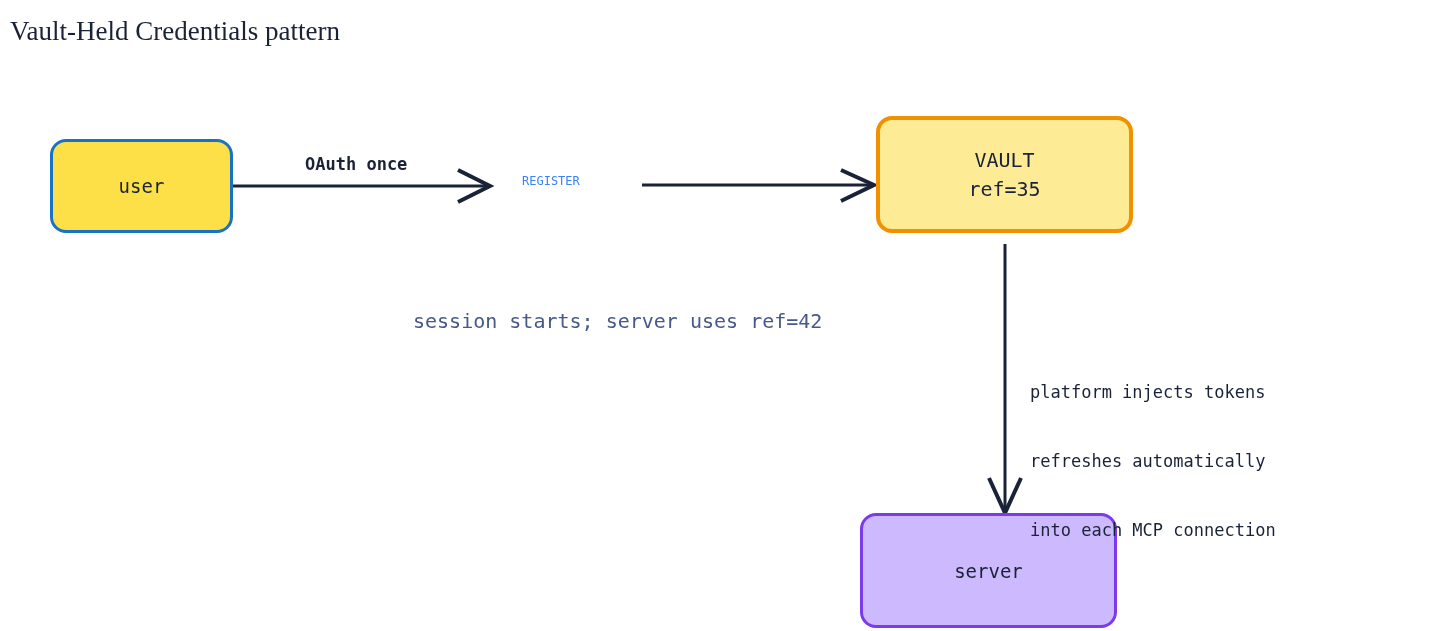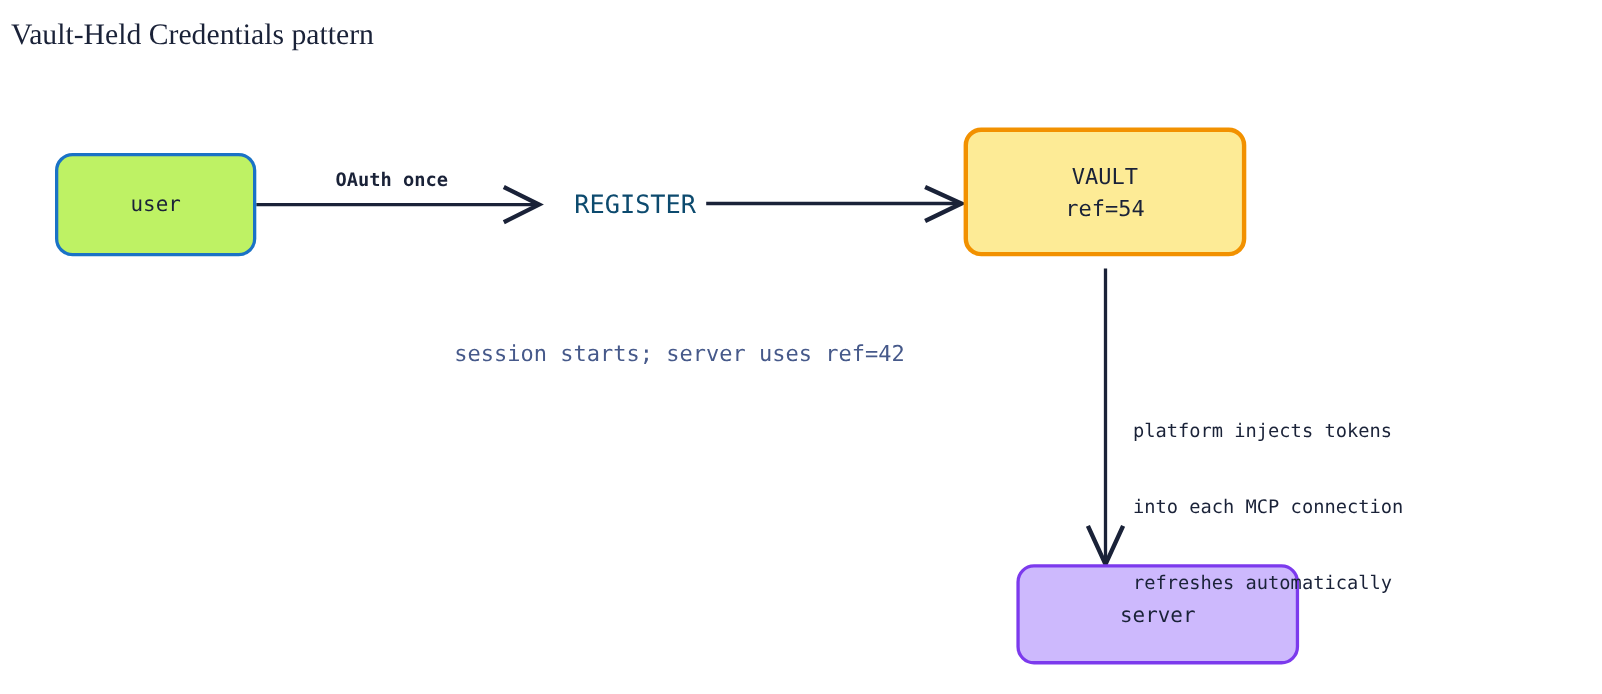--- a/index.html
+++ b/index.html
@@ -38,41 +38,41 @@
     font-family: "DejaVu Sans Mono", "Liberation Mono", monospace;
     color: #1a2238;
     text-align: center;
   }
 
   #node-user {
     left: 50px;
     top: 139px;
     width: 183px;
     height: 94px;
-    background: #bef264;
+    background: #fde047;
     border: 3px solid #1a72c6;
     font-size: 19px;
   }
 
   #node-vault {
     left: 876px;
     top: 116px;
     width: 257px;
     height: 117px;
     background: #fdeb96;
     border: 4px solid #f29100;
     font-size: 20px;
     line-height: 29px;
   }
 
   #node-server {
-    left: 924px;
+    left: 860px;
     top: 513px;
     width: 257px;
-    height: 91px;
+    height: 115px;
     background: #cdb9fd;
     border: 3px solid #7c3aed;
     font-size: 19px;
   }
 
   .edge-label {
     position: absolute;
     font-family: "DejaVu Sans Mono", "Liberation Mono", monospace;
     white-space: pre;
   }
@@ -81,22 +81,22 @@
     left: 305px;
     top: 154px;
     font-size: 17px;
     color: #1a2238;
     font-weight: bold;
   }
 
   #label-register {
     left: 522px;
     top: 174px;
-    font-size: 23px;
-    color: #0c4a6e;
+    font-size: 12px;
+    color: #3b82f6;
   }
 
   #label-session {
     left: 413px;
     top: 309px;
     font-size: 20px;
     color: #46598a;
   }
 
   #label-inject {
@@ -137,30 +137,30 @@
     <polyline points="989,478 1005,513 1021,478" fill="none" stroke="#1a2238" stroke-width="4" stroke-linecap="butt" stroke-linejoin="miter"></polyline>
   </g>
 </svg>
 
 <div class="node" id="node-user">
   <span>user</span>
 </div>
 
 <div class="node" id="node-vault">
   <span>VAULT</span>
-  <span>ref=54</span>
+  <span>ref=35</span>
 </div>
 
 <div class="node" id="node-server">
   <span>server</span>
 </div>
 
 <div class="edge-label" id="label-oauth">OAuth once</div>
 
 <div class="edge-label" id="label-register">REGISTER</div>
 
 <div class="edge-label" id="label-session">session starts; server uses ref=42</div>
 
 <div class="edge-label" id="label-inject">
   <div>platform injects tokens</div>
+  <div>refreshes automatically</div>
   <div>into each MCP connection</div>
-  <div>refreshes automatically</div>
 </div>
 
 </body></html>

